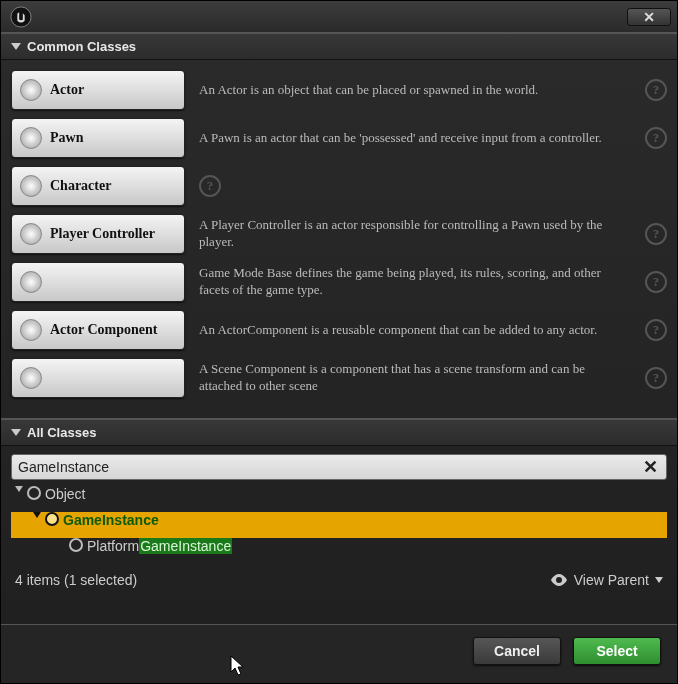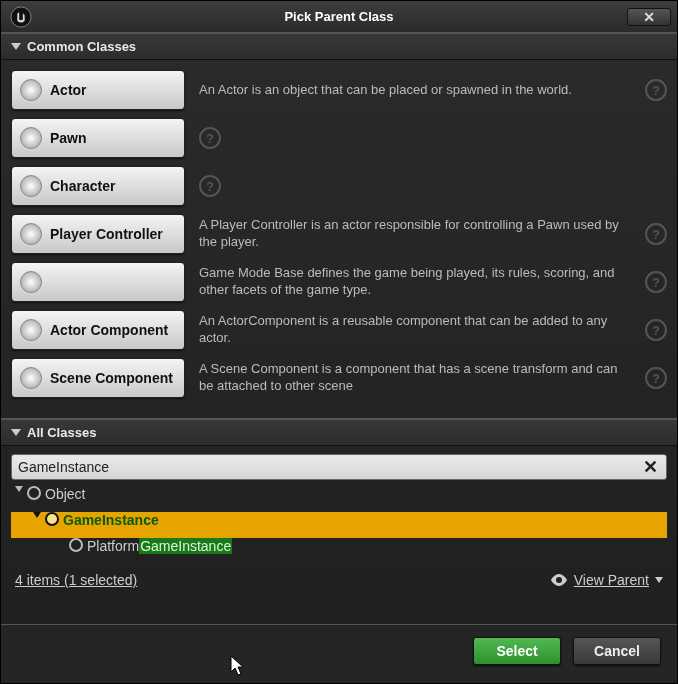--- a/index.html
+++ b/index.html
@@ -49,20 +49,21 @@
 }
 .disclosure {
   width:0; height:0;
   border-left:5px solid transparent;
   border-right:5px solid transparent;
   border-top:7px solid #ccc;
 }
 .common-body {
   padding: 10px 10px 12px 10px;
   border-bottom: 1px solid #555;
+  font-family: Liberation Serif, serif;
 }
 .class-row {
   display:flex; align-items:center;
   margin-bottom: 8px; gap:14px;
 }
 .class-btn {
   width: 174px; height: 40px;
   background: linear-gradient(#f4f4f4,#c8c8c8);
   border: 1px solid #222; border-radius: 4px;
   display:flex; align-items:center; gap:8px;
@@ -110,21 +111,21 @@
   width:14px; height:14px; border:2px solid #bbb; border-radius:50%;
 }
 .tree-row.selected .node-icon { border-color:#111; background:#fbe08a; }
 .node-label { white-space:pre; }
 .hl { background:#1a7a1a; color:#d8f5d8; padding:0 1px; }
 .hl-sel { color:#0c5a0c; font-weight:600; }
 .indent1 { padding-left:22px; }
 .indent2 { padding-left:46px; }
 .status-row {
   display:flex; align-items:center; justify-content:space-between;
-  padding: 8px 4px 4px 4px; color:#ccc; font-size:14px;text-decoration:underline;
+  padding: 8px 4px 4px 4px; color:#ccc; font-size:14px;
 }
 .view-opts { display:flex; align-items:center; gap:6px; cursor:pointer; }
 .eye-icon svg { display:block; }
 .chev { width:0;height:0;border-left:4px solid transparent;border-right:4px solid transparent;border-top:6px solid #ccc; }
 .footer {
   padding: 12px 16px 18px 16px;
   display:flex; justify-content:flex-end; gap:12px;
   border-top:1px solid #555; margin-top:auto;
   background:#252525;
 }
@@ -144,21 +145,20 @@
 
 <div class="window">
 
   <div class="titlebar">
     <div class="logo">
       <svg width="22" height="22" viewBox="0 0 24 24">
           <circle cx="12" cy="12" r="11" fill="#111" stroke="#888" stroke-width="1"></circle>
           <path d="M8 16 V9 q0-2 2-2 v8 q2 1 4 0 v-7 l2 2 v6 q-4 4 -8 0 z" fill="#ddd"></path>
         </svg>
     </div>
-    <div class="titlebar-title">Pick Parent Class</div>
     <div class="close-btn">
       <span>✕</span>
     </div>
   </div>
 
   <div class="section-header">
     <span class="disclosure"></span>
     <span>Common Classes</span>
   </div>
 
@@ -169,20 +169,21 @@
         <span class="lbl">Actor</span>
       </div>
       <div class="class-desc">An Actor is an object that can be placed or spawned in the world.</div>
       <div class="help-icon">?</div>
     </div>
     <div class="class-row">
       <div class="class-btn">
         <span class="icon"></span>
         <span class="lbl">Pawn</span>
       </div>
+      <div class="class-desc">A Pawn is an actor that can be 'possessed' and receive input from a controller.</div>
       <div class="help-icon">?</div>
     </div>
     <div class="class-row">
       <div class="class-btn">
         <span class="icon"></span>
         <span class="lbl">Character</span>
       </div>
       <div class="help-icon">?</div>
     </div>
     <div class="class-row">
@@ -204,21 +205,20 @@
       <div class="class-btn">
         <span class="icon"></span>
         <span class="lbl">Actor Component</span>
       </div>
       <div class="class-desc">An ActorComponent is a reusable component that can be added to any actor.</div>
       <div class="help-icon">?</div>
     </div>
     <div class="class-row">
       <div class="class-btn">
         <span class="icon"></span>
-        <span class="lbl">Scene Component</span>
       </div>
       <div class="class-desc">A Scene Component is a component that has a scene transform and can be attached to other scene</div>
       <div class="help-icon">?</div>
     </div>
   </div>
 
   <div class="section-header">
     <span class="disclosure"></span>
     <span>All Classes</span>
   </div>
@@ -255,25 +255,25 @@
               <path d="M9 0C4 0 1 6 1 6s3 6 8 6 8-6 8-6-3-6-8-6zm0 9a3 3 0 110-6 3 3 0 010 6z" fill="#ccc"></path>
             </svg>
         </span>
         <span>View Parent</span>
         <span class="chev"></span>
       </span>
     </div>
   </div>
 
   <div class="footer">
+    <div class="btn btn-secondary">
+      <span>Cancel</span>
+    </div>
     <div class="btn btn-primary">
       <span>Select</span>
-    </div>
-    <div class="btn btn-secondary">
-      <span>Cancel</span>
     </div>
   </div>
 
 </div>
 
 <div class="cursor">
   <svg width="16" height="22" viewBox="0 0 16 22">
       <path d="M1 1 L1 17 L5 13 L8 20 L11 19 L8 12 L13 12 Z" fill="#fff" stroke="#000" stroke-width="1"></path>
     </svg>
 </div>

